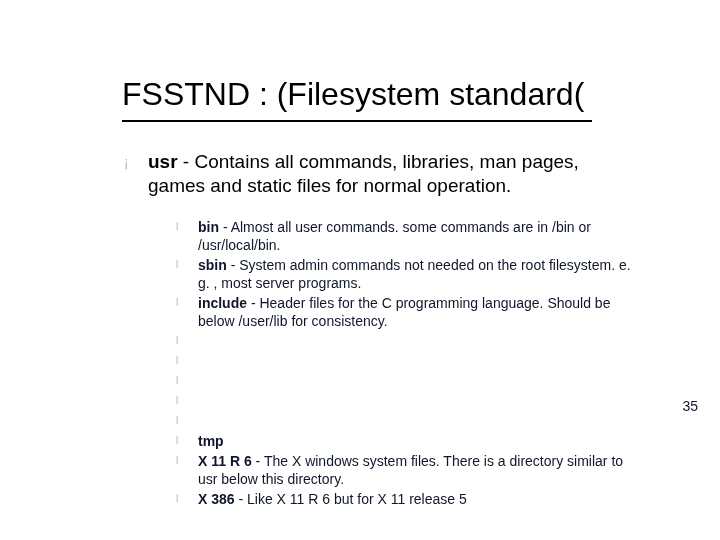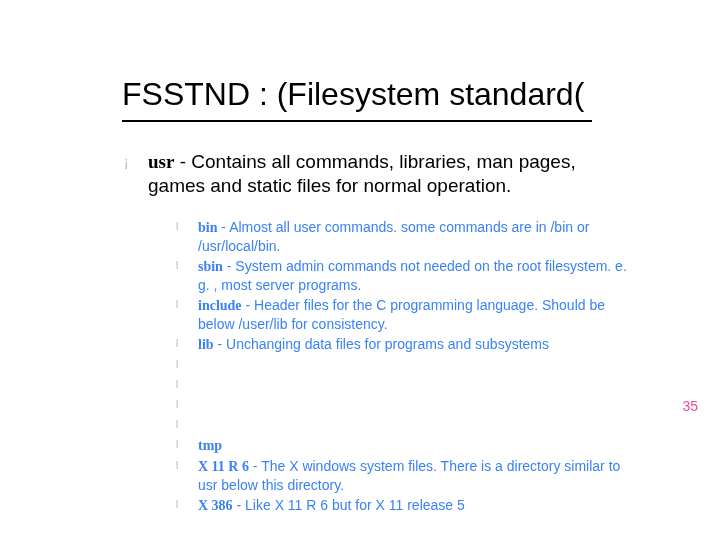--- a/index.html
+++ b/index.html
@@ -4,26 +4,26 @@
 <style>
   html,body{margin:0;padding:0;width:720px;height:540px;background:#fff;color:#000;}
   body{font-family:Verdana,Arial,sans-serif;position:relative;}
   .slide{position:relative;width:720px;height:432px;}
   .title{position:absolute;left:122px;top:76px;font-family:Arial,Helvetica,sans-serif;font-size:32px;font-weight:400;white-space:nowrap;}
   .rule{position:absolute;left:122px;top:120px;width:470px;height:2px;background:#000;}
   .lvl1{position:absolute;left:124px;top:150px;right:112px;}
   .lvl1-row{display:flex;align-items:flex-start;}
   .circ{width:10px;flex:0 0 10px;font-family:Arial;font-size:14px;line-height:24px;color:#b7b7b7;margin-right:14px;}
   .lvl1-text{font-family:Verdana,Arial,sans-serif;font-size:19px;line-height:24px;color:#000;}
-  .bold{font-weight:700;font-family:Liberation Serif, serif;}
+  .bold{font-weight:700;}
   .lvl2{position:absolute;left:176px;top:218px;right:78px;}
   .lvl2-item{display:flex;align-items:flex-start;margin-bottom:2px;}
   .disc{width:8px;flex:0 0 8px;font-size:10px;line-height:18px;color:#b7b7b7;margin-right:14px;}
-  .lvl2-text{font-family:Verdana,Arial,sans-serif;font-size:14px;line-height:18px;color:#3b82f6;}
-  .pagenum{position:absolute;right:22px;bottom:18px;font-family:Arial;font-size:14px;color:#ec4899;}
+  .lvl2-text{font-family:Verdana,Arial,sans-serif;font-size:14px;line-height:18px;color:#0f172a;}
+  .pagenum{position:absolute;right:22px;bottom:18px;font-family:Arial;font-size:14px;color:#0f172a;}
 </style>
 </head>
 <body>
 <div class="slide">
 
   <div class="title">FSSTND : (Filesystem standard(</div>
   <div class="rule"></div>
 
   <div class="lvl1">
     <div class="lvl1-row">
@@ -43,21 +43,20 @@
       <div class="lvl2-item">
         <div class="disc">l</div>
         <div class="lvl2-text"><span class="bold">sbin</span><span> - System admin commands not needed on the root filesystem. e. g. , most server programs.</span></div>
       </div>
       <div class="lvl2-item">
         <div class="disc">l</div>
         <div class="lvl2-text"><span class="bold">include</span><span> - Header files for the C programming language. Should be below /user/lib for consistency.</span></div>
       </div>
       <div class="lvl2-item">
         <div class="disc">l</div>
-        <div class="lvl2-text"><span class="bold">lib</span><span> - Unchanging data files for programs and subsystems</span></div>
       </div>
       <div class="lvl2-item">
         <div class="disc">l</div>
       </div>
       <div class="lvl2-item">
         <div class="disc">l</div>
       </div>
       <div class="lvl2-item">
         <div class="disc">l</div>
       </div>

